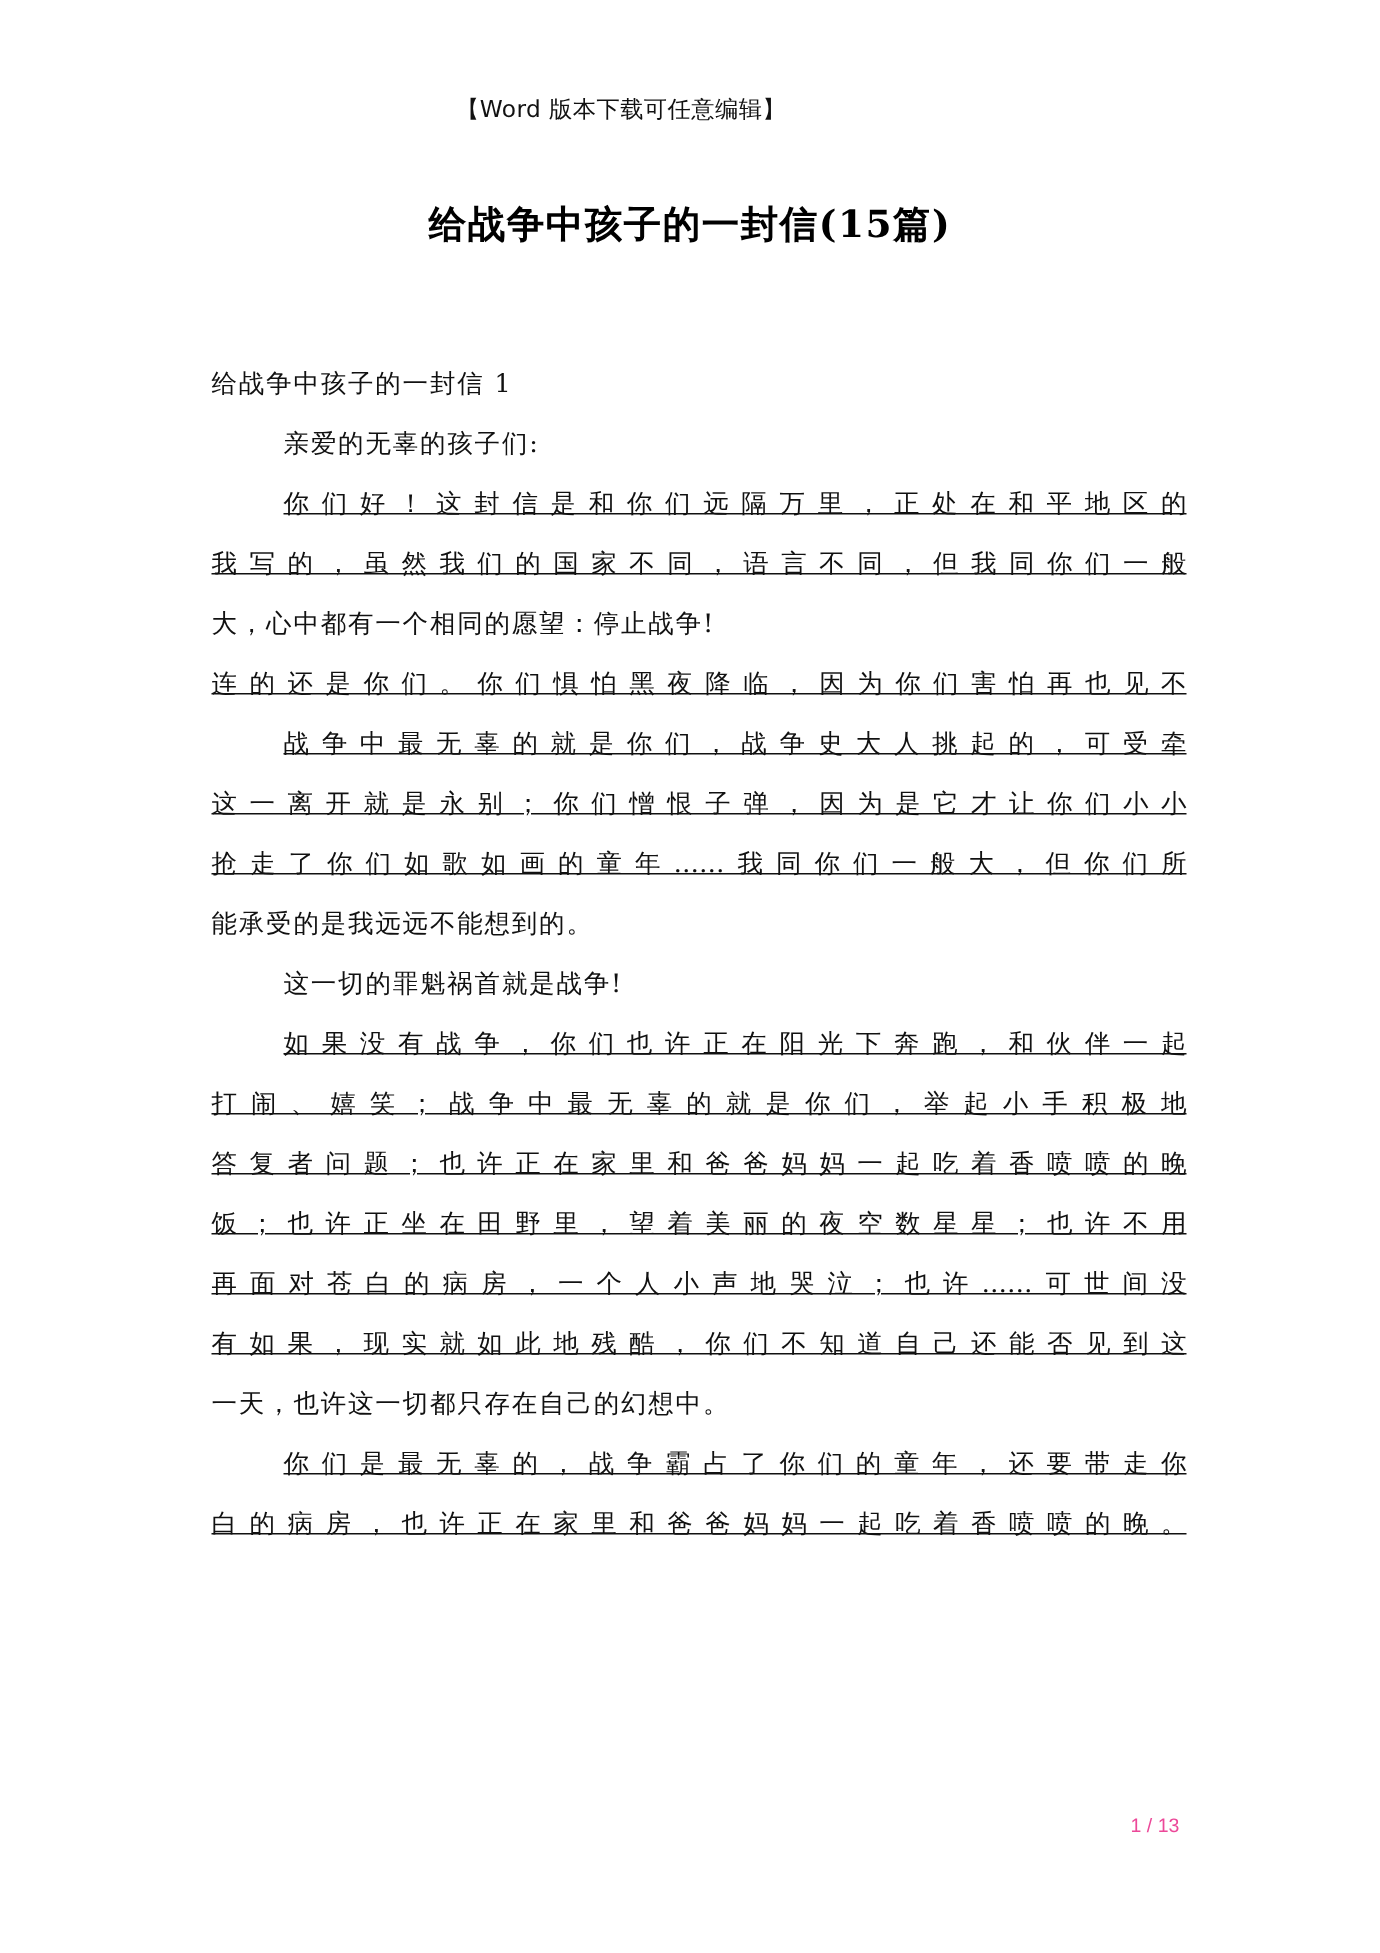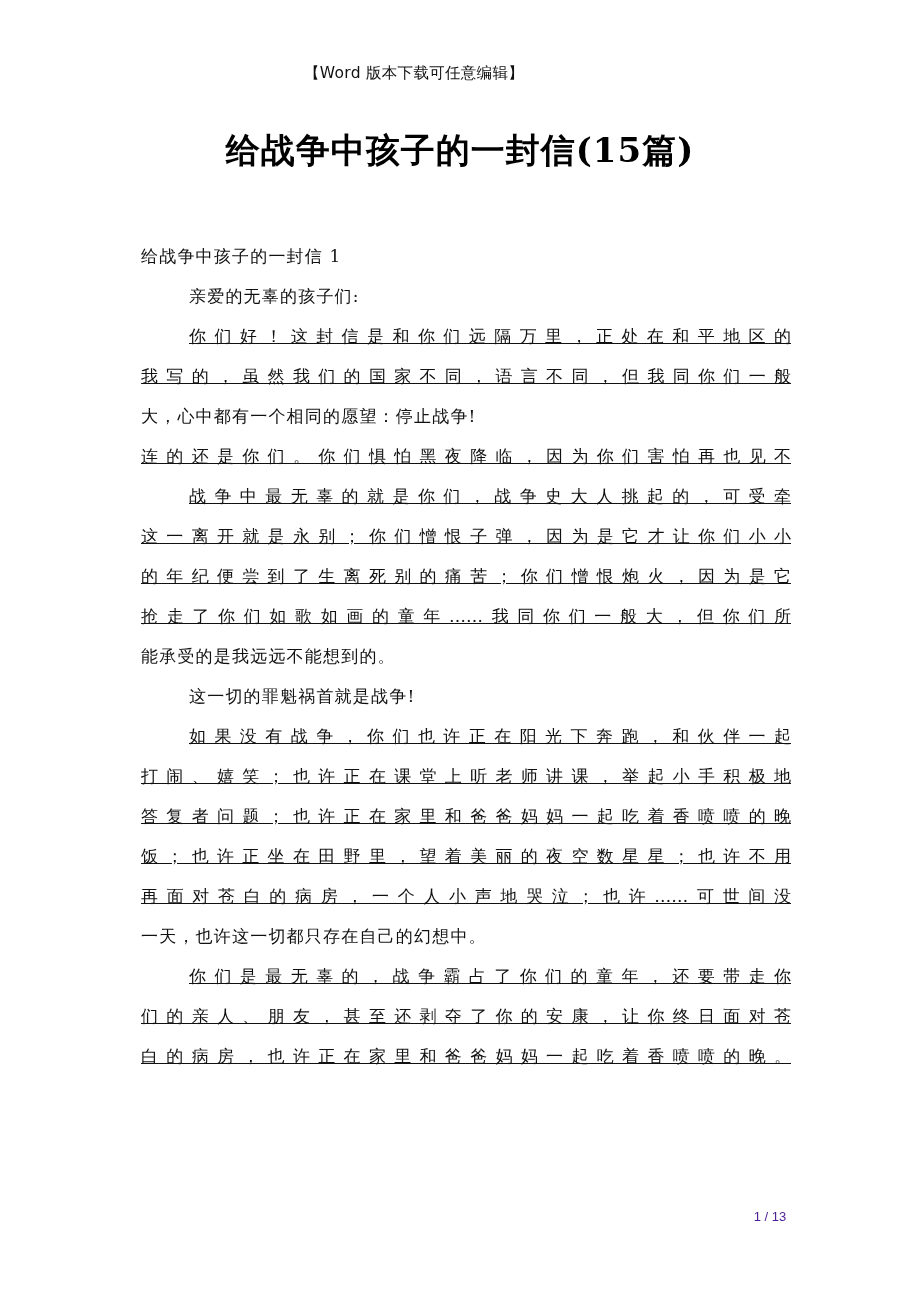--- a/index.html
+++ b/index.html
@@ -27,21 +27,21 @@
     letter-spacing: 0.3px;
   }
   .doc-title {
     position: absolute;
     top: 128px;
     left: 0;
     width: 920px;
     text-align: center;
     font-family: "DejaVu Serif", "Liberation Serif", serif;
     font-weight: bold;
-    font-size: 34px;
+    font-size: 25px;
     line-height: 44px;
     letter-spacing: 1px;
     color: #000;
   }
   .body-text {
     position: absolute;
     top: 236px;
     left: 141px;
     width: 650px;
     font-family: "DejaVu Serif", "Liberation Serif", serif;
@@ -65,49 +65,48 @@
   }
   .page-number {
     position: absolute;
     top: 1208px;
     left: 740px;
     width: 60px;
     text-align: center;
     font-family: "Liberation Sans", "DejaVu Sans", sans-serif;
     font-size: 13px;
     line-height: 18px;
-    color: #4c1d95;
+    color: #ec4899;
   }
 </style>
 </head>
 <body>
 
 <div class="header-note">【Word 版本下载可任意编辑】</div>
 
 <h1 class="doc-title" style="margin:0;">给战争中孩子的一封信(15篇)</h1>
 
 <div class="body-text">
   <div class="line">给战争中孩子的一封信 1</div>
   <div id="lines-container">
       <div class="line indent">亲爱的无辜的孩子们:</div>
       <div class="line indent justify">你们好！这封信是和你们远隔万里，正处在和平地区的</div>
       <div class="line justify">我写的，虽然我们的国家不同，语言不同，但我同你们一般</div>
       <div class="line">大，心中都有一个相同的愿望：停止战争!</div>
       <div class="line justify">连的还是你们。你们惧怕黑夜降临，因为你们害怕再也见不</div>
       <div class="line indent justify">战争中最无辜的就是你们，战争史大人挑起的，可受牵</div>
       <div class="line justify">这一离开就是永别；你们憎恨子弹，因为是它才让你们小小</div>
-      <div class="line justify">的年纪便尝到了生离死别的痛苦；你们憎恨炮火，因为是它</div>
       <div class="line justify">抢走了你们如歌如画的童年……我同你们一般大，但你们所</div>
       <div class="line">能承受的是我远远不能想到的。</div>
       <div class="line indent">这一切的罪魁祸首就是战争!</div>
       <div class="line indent justify">如果没有战争，你们也许正在阳光下奔跑，和伙伴一起</div>
-      <div class="line justify">打闹、嬉笑；也许正在课堂上听老师讲课，举起小手积极地</div>
+      <div class="line justify">打闹、嬉笑；战争中最无辜的就是你们，举起小手积极地</div>
       <div class="line justify">答复者问题；也许正在家里和爸爸妈妈一起吃着香喷喷的晚</div>
       <div class="line justify">饭；也许正坐在田野里，望着美丽的夜空数星星；也许不用</div>
       <div class="line justify">再面对苍白的病房，一个人小声地哭泣；也许……可世间没</div>
+      <div class="line justify">有如果，现实就如此地残酷，你们不知道自己还能否见到这</div>
       <div class="line">一天，也许这一切都只存在自己的幻想中。</div>
       <div class="line indent justify">你们是最无辜的，战争霸占了你们的童年，还要带走你</div>
-      <div class="line justify">们的亲人、朋友，甚至还剥夺了你的安康，让你终日面对苍</div>
       <div class="line justify">白的病房，也许正在家里和爸爸妈妈一起吃着香喷喷的晚。</div>
     </div>
 </div>
 
 <div class="page-number">1 / 13</div>
 
 </body></html>

